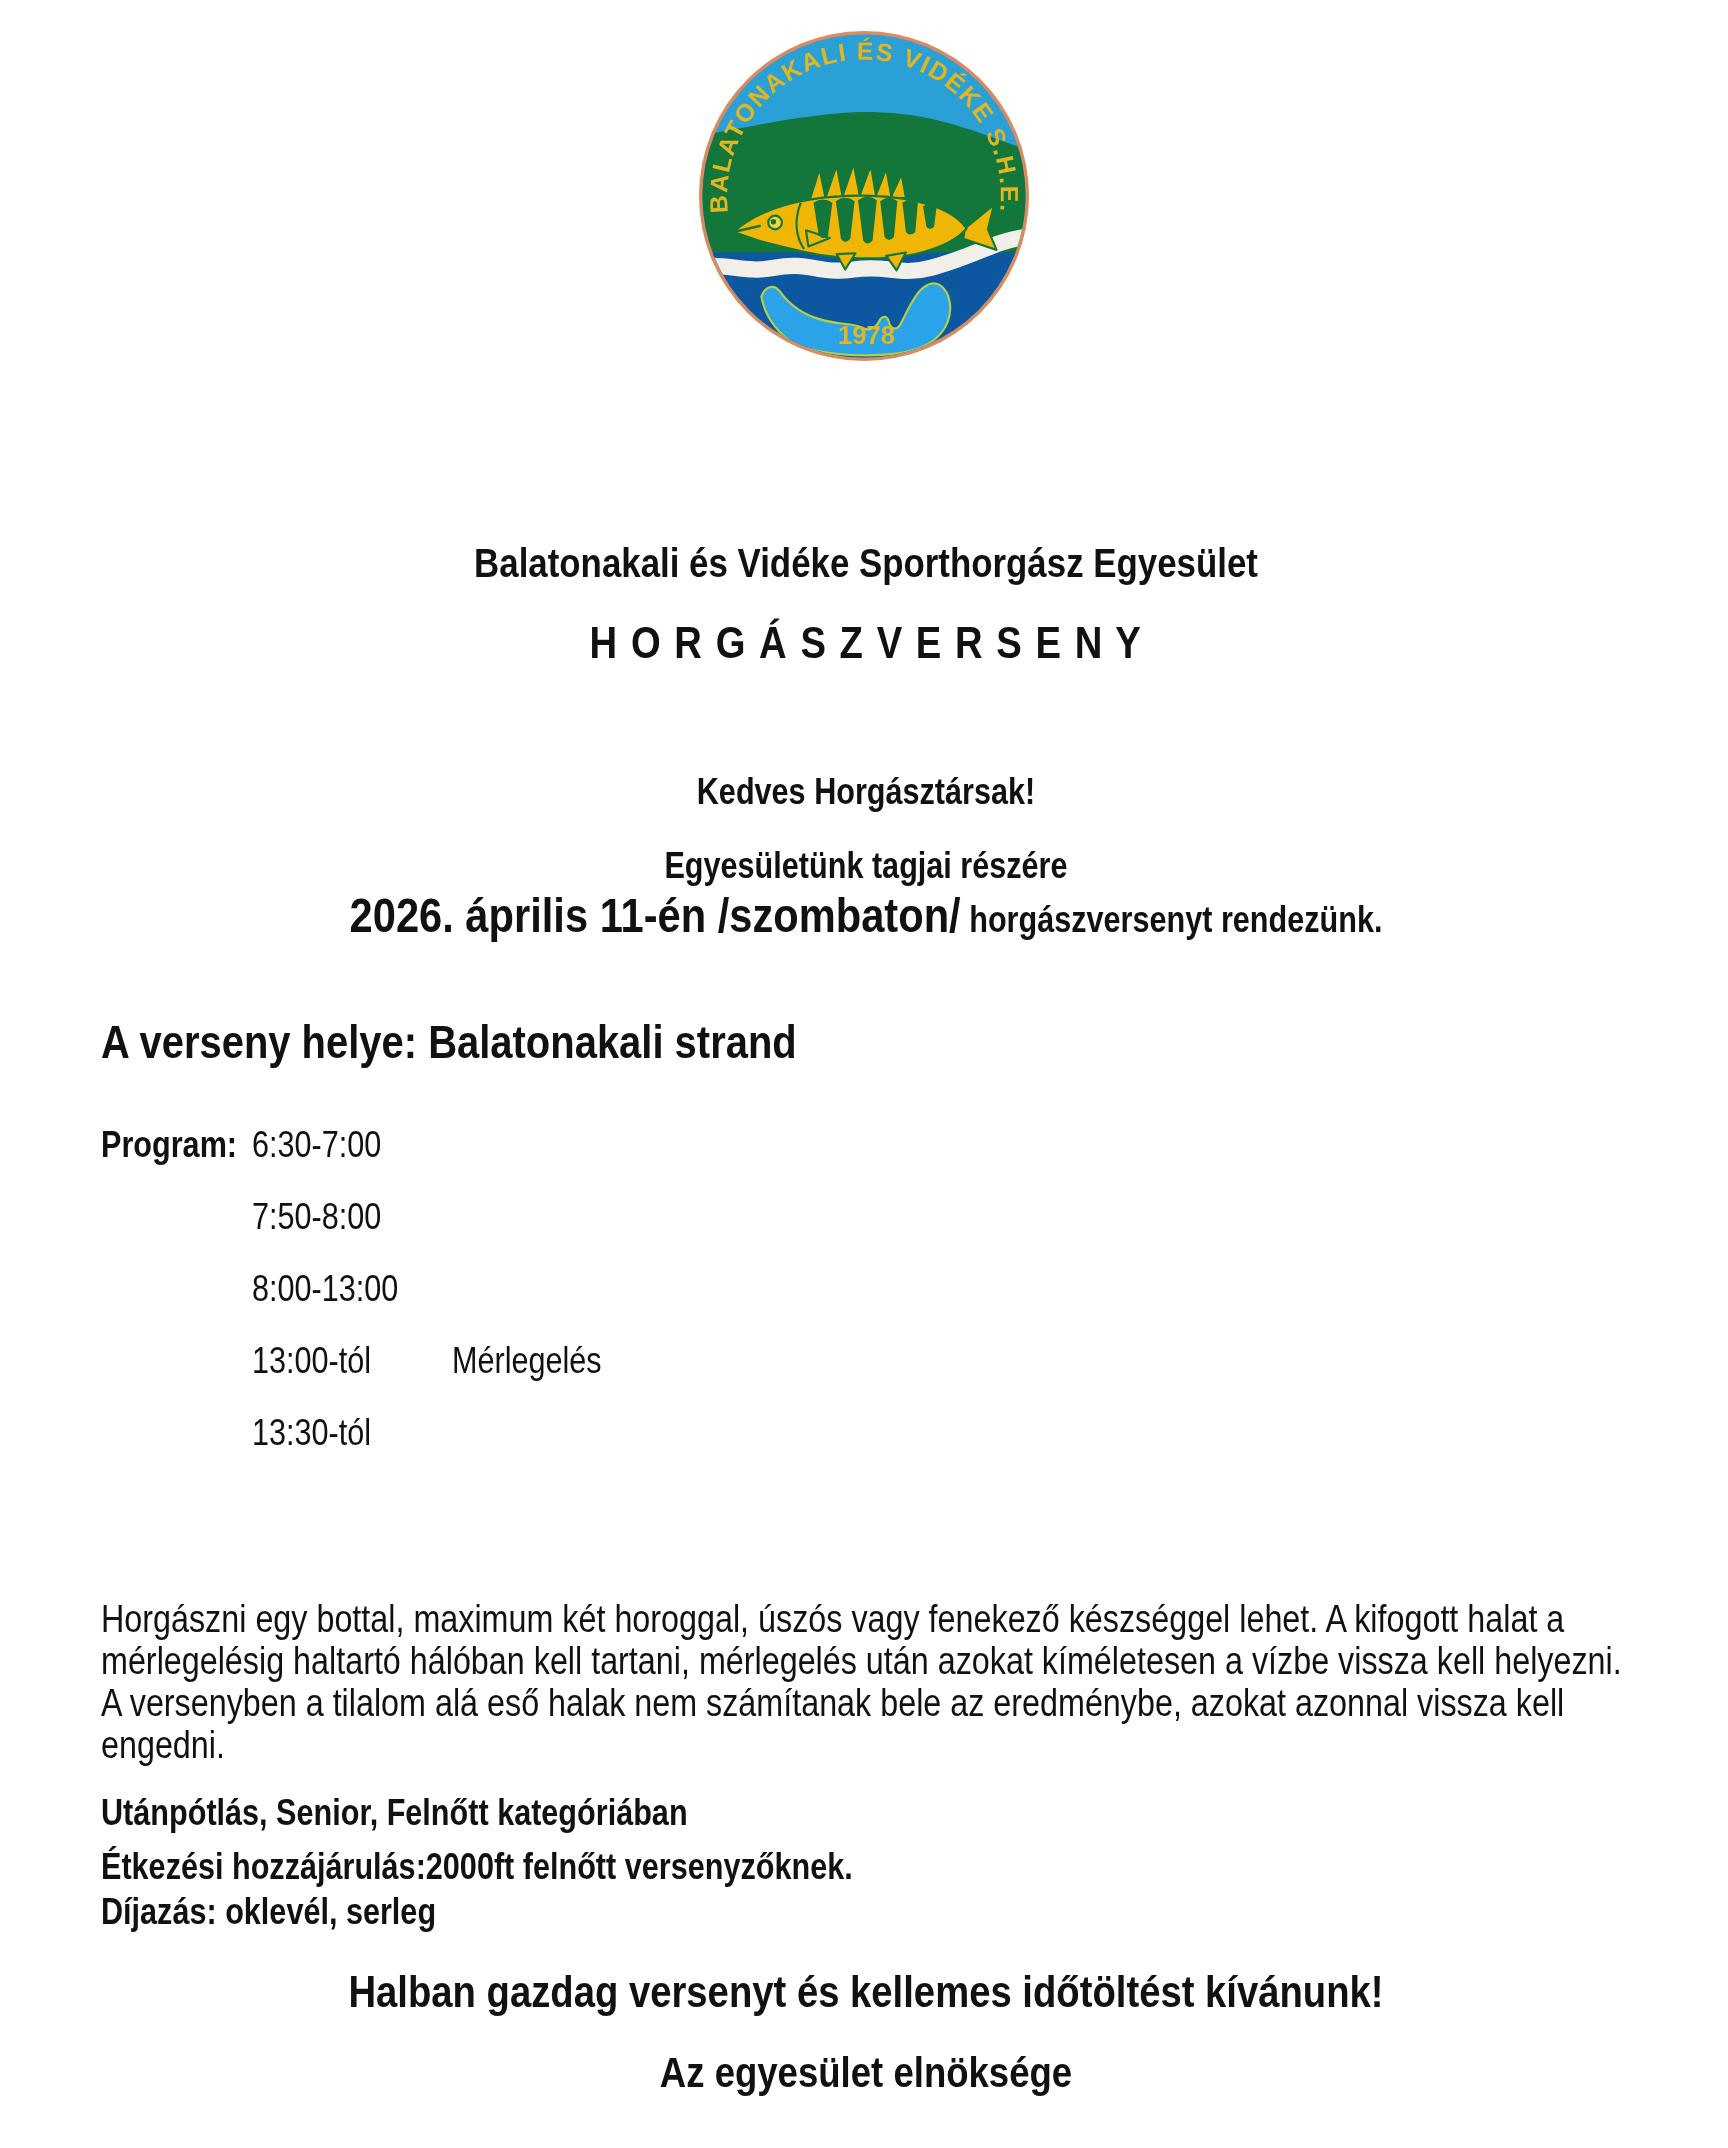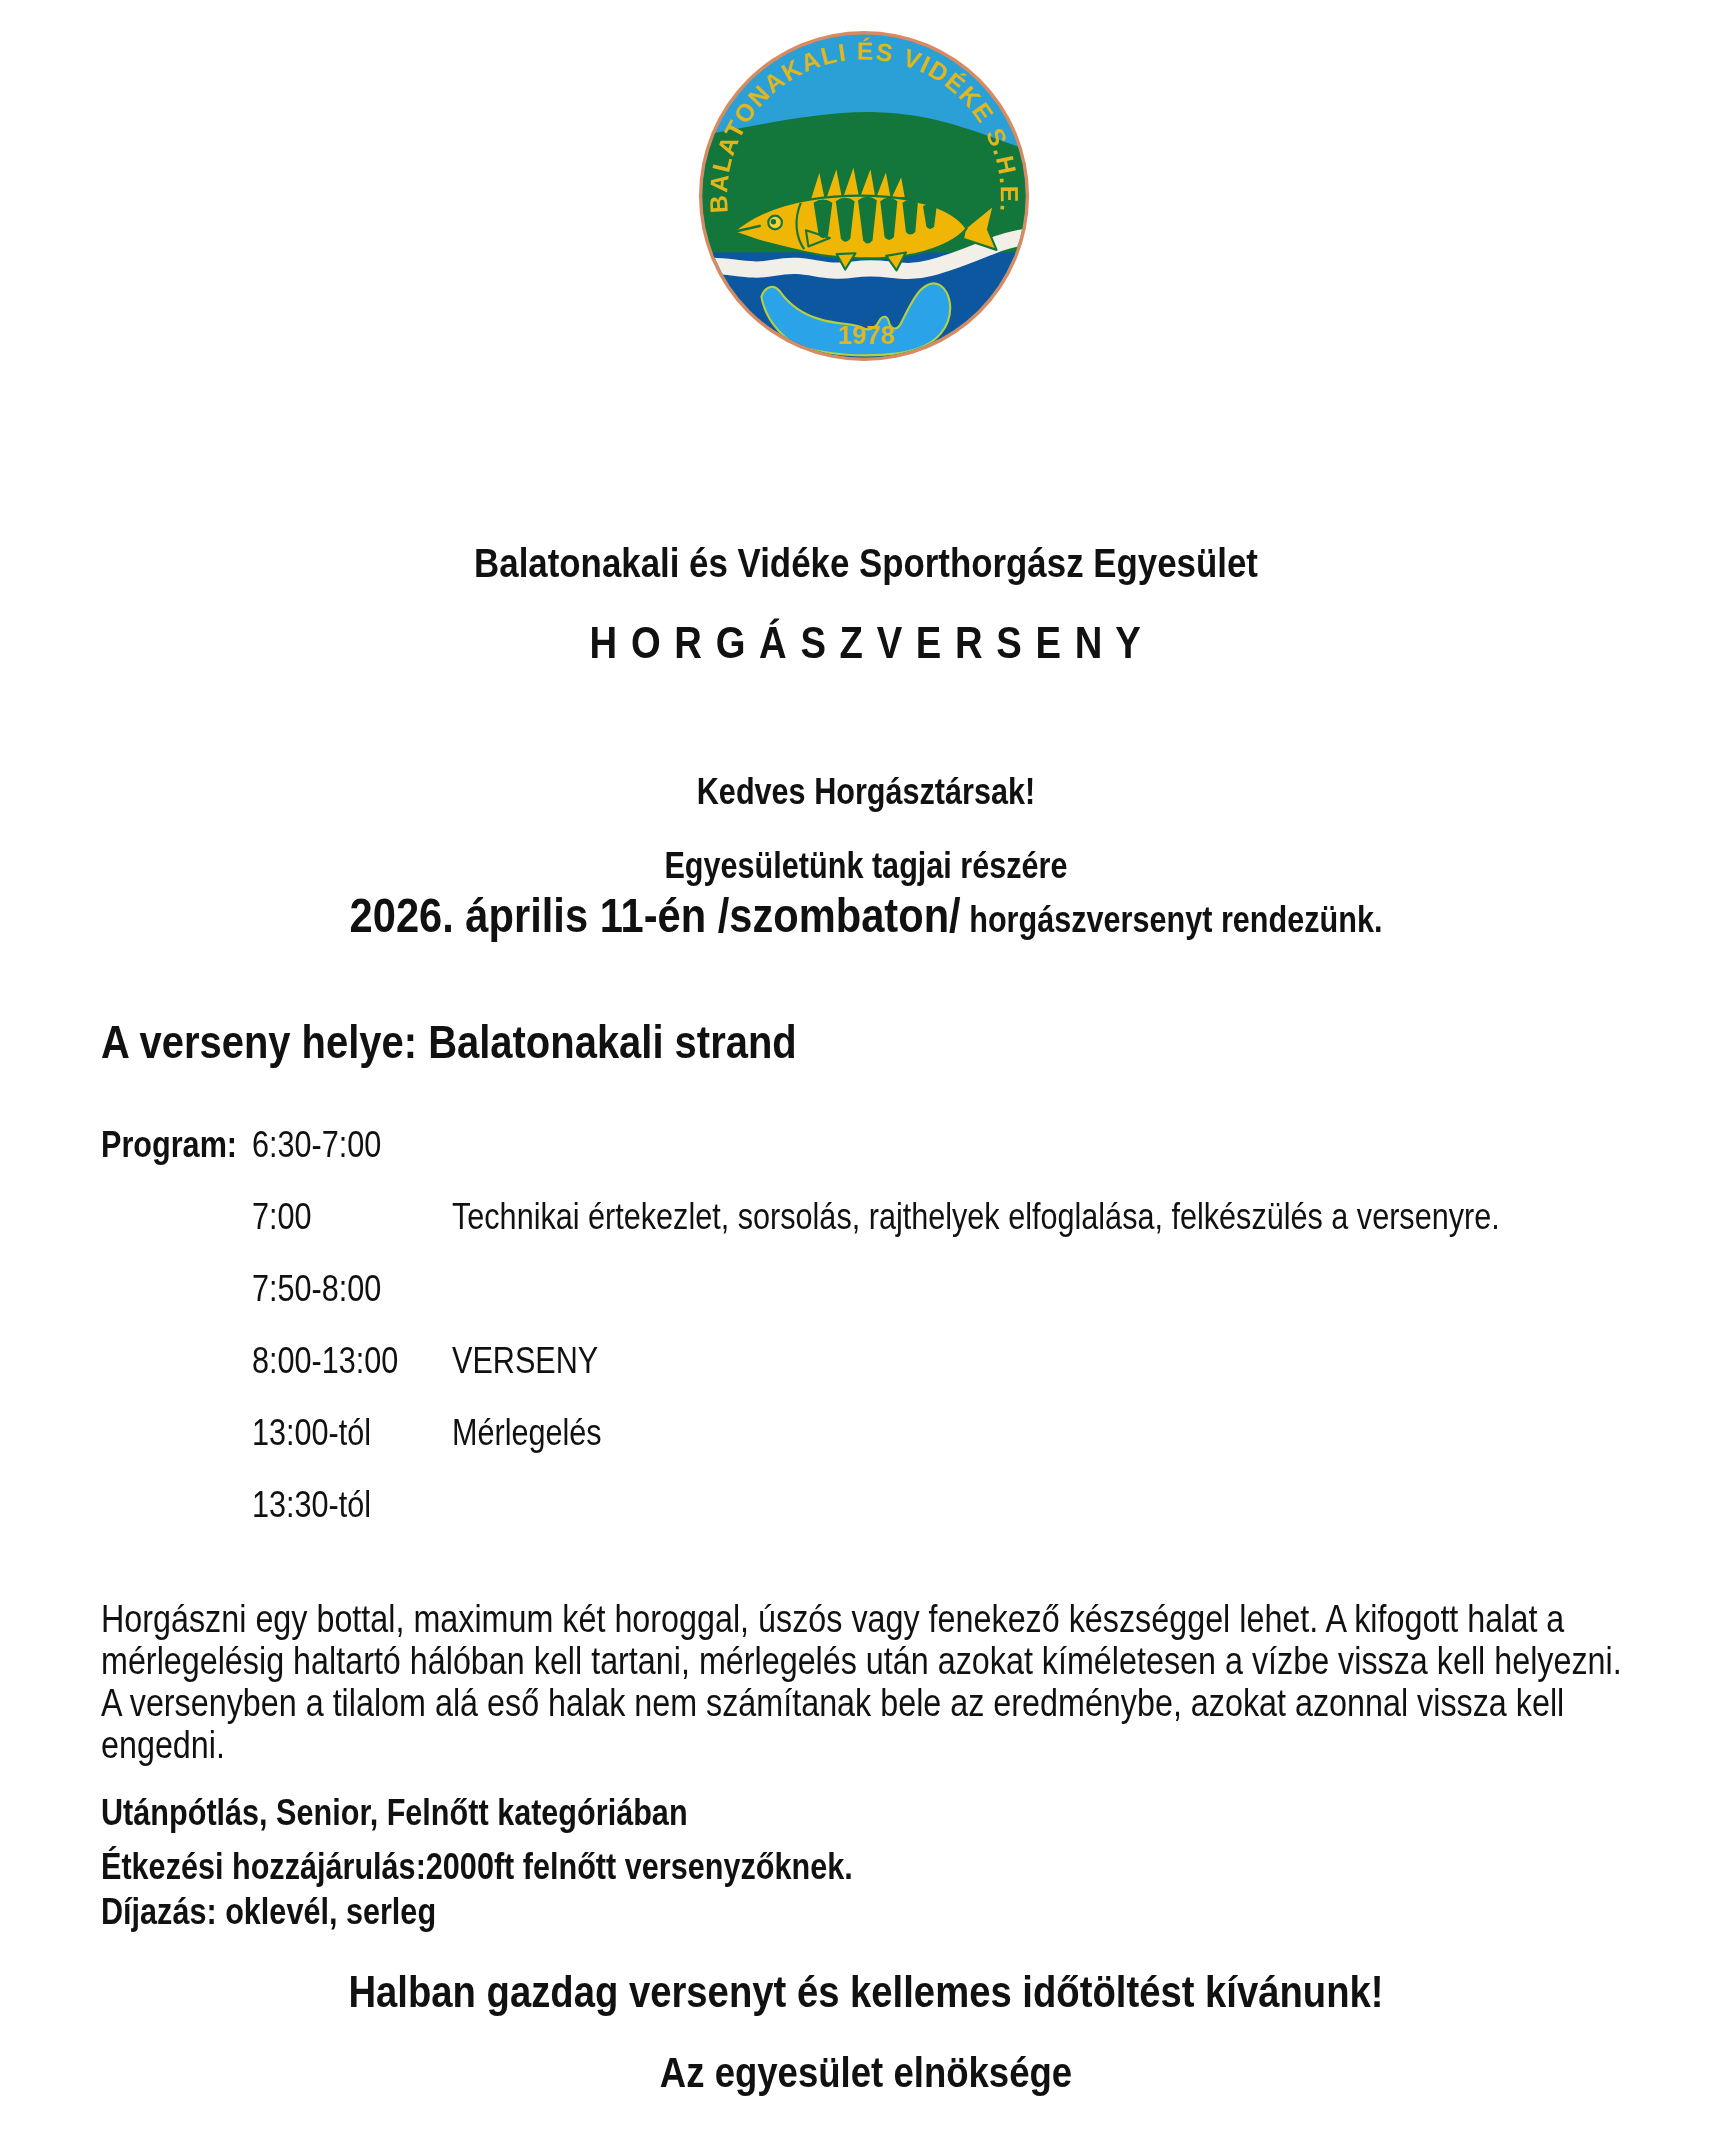--- a/index.html
+++ b/index.html
@@ -118,31 +118,25 @@
 
   <div class="abs venue b cx ol nw">A verseny helye: Balatonakali strand</div>
 
   <div class="abs program">
     <div class="prow">
       <div class="pc1"><span class="pcell b cx ol nw">Program:</span></div>
       <div class="pc2"><span class="pcell cx ol nw">6:30-7:00</span></div>
     </div>
     <div class="prow">
       <div class="pc1"></div>
-      <div class="pc2"><span class="pcell cx ol nw">7:00</span></div>
-      <div class="pc3"><span class="pcell cx ol nw">Technikai értekezlet, sorsolás, rajthelyek elfoglalása, felkészülés a versenyre.</span></div>
-    </div>
-    <div class="prow">
-      <div class="pc1"></div>
       <div class="pc2"><span class="pcell cx ol nw">7:50-8:00</span></div>
     </div>
     <div class="prow">
       <div class="pc1"></div>
       <div class="pc2"><span class="pcell cx ol nw">8:00-13:00</span></div>
-      <div class="pc3"><span class="pcell cx ol nw">VERSENY</span></div>
     </div>
     <div class="prow">
       <div class="pc1"></div>
       <div class="pc2"><span class="pcell cx ol nw">13:00-tól</span></div>
       <div class="pc3"><span class="pcell cx ol nw">Mérlegelés</span></div>
     </div>
     <div class="prow">
       <div class="pc1"></div>
       <div class="pc2"><span class="pcell cx ol nw">13:30-tól</span></div>
     </div>

